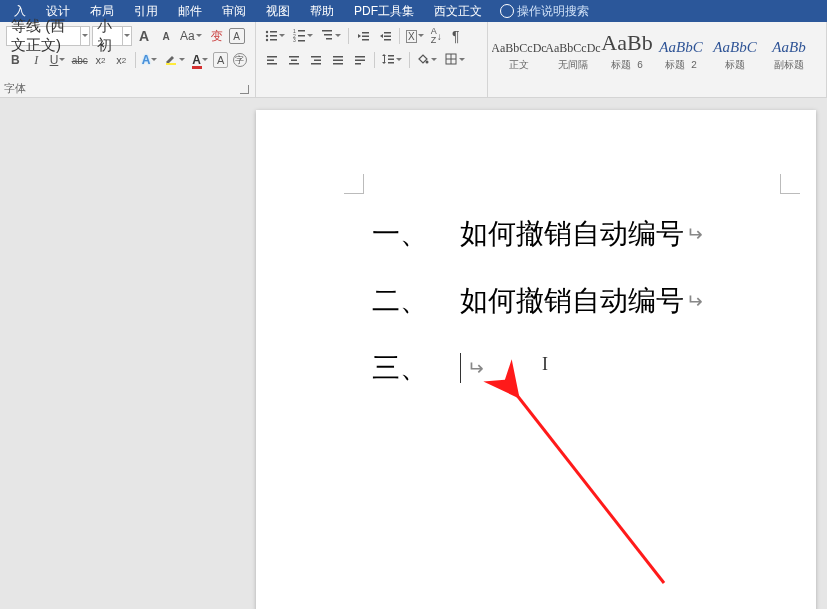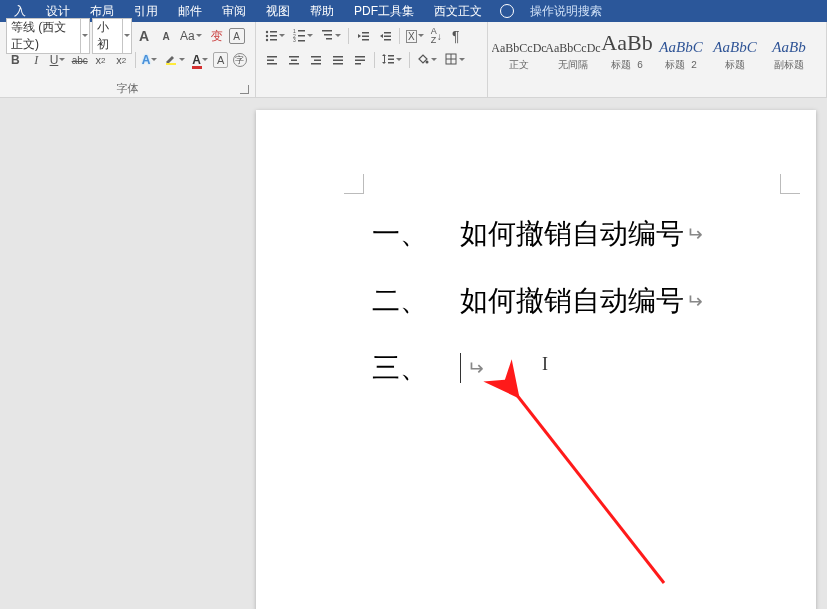--- a/index.html
+++ b/index.html
@@ -1,40 +1,40 @@
 <!DOCTYPE html>
 <html><head>
 <meta charset="utf-8">
 <style>
 * { margin: 0; padding: 0; box-sizing: border-box; font-family: "Microsoft YaHei", "SimSun", sans-serif; }
 body { width: 827px; height: 609px; background: #e6e6e6; overflow: hidden; position: relative; }
 
 
 .menubar { background: #2b579a; color: #fff; height: 22px; display: flex; align-items: center; font-size: 12px; padding-left: 4px; }
 .menubar .menu-item { padding: 0 10px; cursor: pointer; white-space: nowrap; }
-.search-box { display: flex; align-items: center; padding: 0 8px; gap: 16px; }
+.search-box { display: flex; align-items: center; padding: 0 8px; gap: 3px; }
 .search-box .bulb { width: 14px; height: 14px; border: 1.5px solid #fff; border-radius: 50%; position: relative; }
 .search-box input { background: transparent; border: none; color: #cfe0f7; font-size: 12px; outline: none; width: 80px; }
 .search-box input::placeholder { color: #cfe0f7; }
 
 
 .ribbon { background: #f3f3f3; border-bottom: 1px solid #d4d4d4; height: 76px; display: flex; }
 .group { border-right: 1px solid #d4d4d4; padding: 2px 4px 0; display: flex; flex-direction: column; justify-content: space-between; }
-.group-label { text-align: center; font-size: 11px; color: #666; padding: 2px 0 1px; position: relative; }
+.group-label { font-size: 11px; color: #666; padding: 2px 0 1px; position: relative; }
 .group-label::after { content: ""; position: absolute; right: 2px; bottom: 3px; width: 8px; height: 8px; border-right: 1px solid #888; border-bottom: 1px solid #888; }
 
 .font-group { width: 256px; }
 .para-group { width: 232px; }
 .styles-group { flex: 1; min-width: 338px; }
 
 .row { display: flex; align-items: center; gap: 2px; padding: 1px 2px; }
 .row.top { height: 24px; }
 .row.bottom { height: 24px; }
 
-.combo { display: flex; align-items: center; border: 1px solid #c5c5c5; background: #fff; height: 36px; font-size: 12px; color: #333; }
+.combo { display: flex; align-items: center; border: 1px solid #c5c5c5; background: #fff; height: 20px; font-size: 15px; color: #333; }
 .combo .val { padding: 0 4px; }
 .combo .arrow { width: 10px; border-left: 1px solid #c5c5c5; display: flex; align-items: center; justify-content: center; height: 100%; }
 .combo .arrow svg { display: block; }
 
 .btn { width: 20px; height: 20px; display: flex; align-items: center; justify-content: center; font-size: 12px; color: #555; cursor: pointer; border-radius: 2px; }
 .btn.wide { width: auto; padding: 0 2px; gap: 0; }
 .drop { width: 8px; display: flex; align-items: center; justify-content: center; }
 .sep { width: 1px; height: 16px; background: #ccc; margin: 0 2px; }
 
 

